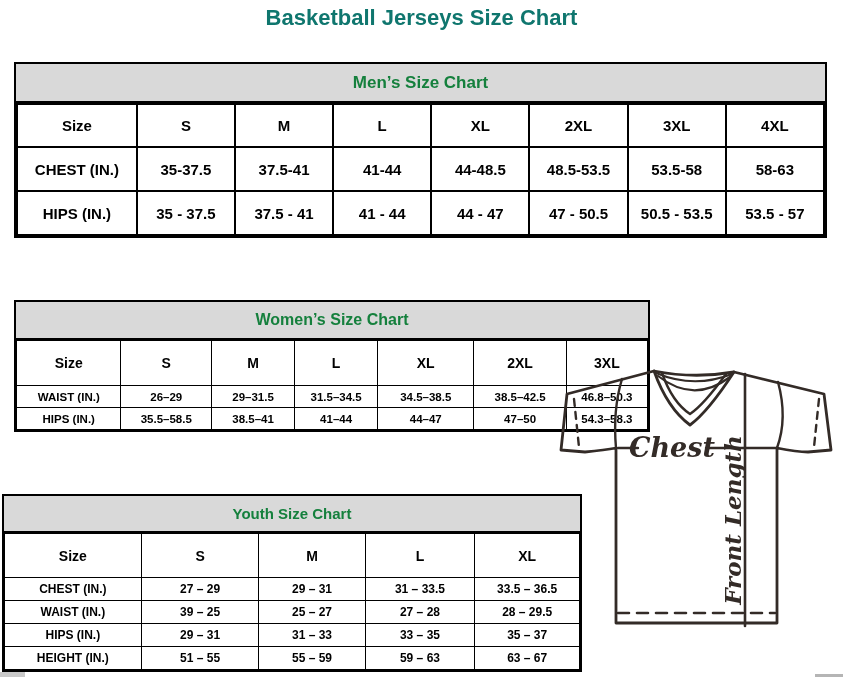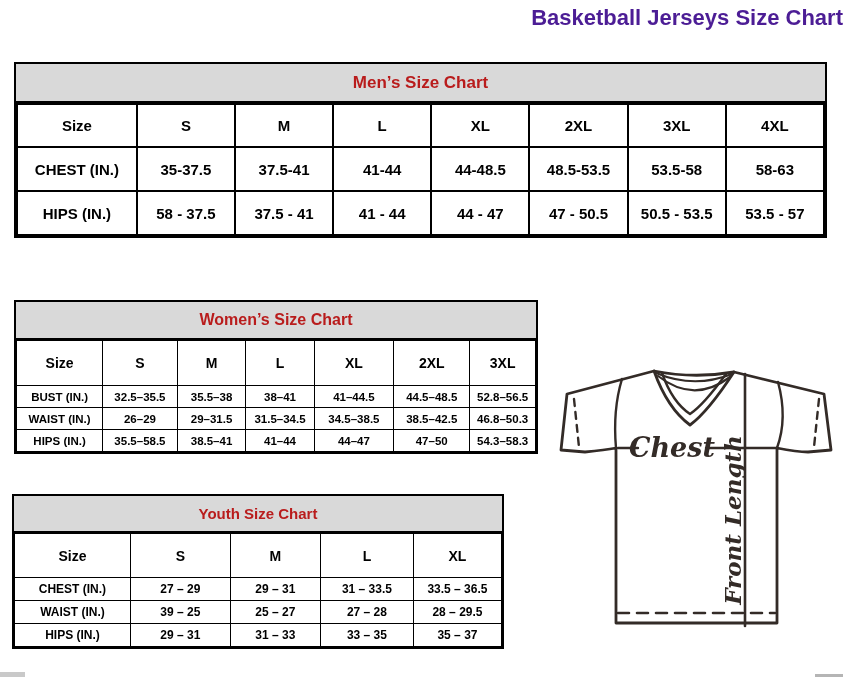--- a/index.html
+++ b/index.html
@@ -1,54 +1,54 @@
 <!DOCTYPE html>
 <html><head>
 <meta charset="utf-8">
 <style>
   html,body{margin:0;padding:0;}
   body{
     width:843px;height:679px;position:relative;background:#ffffff;
     font-family:"Liberation Sans",sans-serif;overflow:hidden;
   }
   .page-title{
-    position:absolute;top:5px;left:0;width:843px;text-align:right;
-    font-size:22px;font-weight:bold;color:#4c1d95;
+    position:absolute;top:5px;left:0;width:843px;text-align:center;
+    font-size:22px;font-weight:bold;color:#0f766e;
   }
   .chart{position:absolute;border:2px solid #000;background:#fff;box-sizing:border-box;}
   .band{
     background:#d9d9d9;border-bottom:2px solid #000;
     display:flex;align-items:center;justify-content:center;
-    font-weight:bold;color:#b91c1c;
+    font-weight:bold;color:#15803d;
   }
   table{border-collapse:collapse;width:100%;table-layout:fixed;}
   th,td{
     border:1px solid #000;text-align:center;vertical-align:middle;
     font-weight:bold;color:#000;padding:0;overflow:hidden;white-space:nowrap;
   }
   
   #mens{left:14px;top:62px;width:813px;}
   #mens .band{height:37px;font-size:17px;}
   #mens th,#mens td{border-width:2px;}
   #mens th{height:41px;font-size:15px;}
   #mens td{height:42px;font-size:15px;}
   #mens th:first-child{width:14.6%;}
   
-  #womens{left:14px;top:300px;width:524px;}
+  #womens{left:14px;top:300px;width:636px;}
   #womens .band{height:36px;font-size:16px;}
   #womens th{height:44px;font-size:14px;}
   #womens td{height:21px;font-size:11.5px;}
   #womens th:nth-child(1){width:16.4%;}
   #womens th:nth-child(2){width:14.2%;}
   #womens th:nth-child(3){width:13%;}
   #womens th:nth-child(4){width:13%;}
   #womens th:nth-child(5){width:15.1%;}
   #womens th:nth-child(6){width:14.5%;}
   
-  #youth{left:12px;top:494px;width:492px;}
+  #youth{left:2px;top:494px;width:580px;}
   #youth .band{height:35px;font-size:15px;}
   #youth th{height:43px;font-size:14px;}
   #youth td{height:22px;font-size:12px;}
   #youth th:nth-child(1){width:23.6%;}
   #youth th:nth-child(2){width:20.3%;}
   #youth th:nth-child(3){width:18.3%;}
   #youth th:nth-child(4){width:18.9%;}
   
   .jersey-wrap{position:absolute;left:556px;top:362px;width:286px;height:272px;text-align:right;}
   .jersey-wrap svg{display:block;}
@@ -86,21 +86,21 @@
           <td>35-37.5</td>
           <td>37.5-41</td>
           <td>41-44</td>
           <td>44-48.5</td>
           <td>48.5-53.5</td>
           <td>53.5-58</td>
           <td>58-63</td>
         </tr>
         <tr>
           <td>HIPS (IN.)</td>
-          <td>58 - 37.5</td>
+          <td>35 - 37.5</td>
           <td>37.5 - 41</td>
           <td>41 - 44</td>
           <td>44 - 47</td>
           <td>47 - 50.5</td>
           <td>50.5 - 53.5</td>
           <td>53.5 - 57</td>
         </tr>
       </tbody>
     </table>
 </div>
@@ -114,29 +114,20 @@
           <th>S</th>
           <th>M</th>
           <th>L</th>
           <th>XL</th>
           <th>2XL</th>
           <th>3XL</th>
         </tr>
       </thead>
       <tbody>
         <tr>
-          <td>BUST (IN.)</td>
-          <td>32.5–35.5</td>
-          <td>35.5–38</td>
-          <td>38–41</td>
-          <td>41–44.5</td>
-          <td>44.5–48.5</td>
-          <td>52.8–56.5</td>
-        </tr>
-        <tr>
           <td>WAIST (IN.)</td>
           <td>26–29</td>
           <td>29–31.5</td>
           <td>31.5–34.5</td>
           <td>34.5–38.5</td>
           <td>38.5–42.5</td>
           <td>46.8–50.3</td>
         </tr>
         <tr>
           <td>HIPS (IN.)</td>
@@ -178,20 +169,27 @@
           <td>27 – 28</td>
           <td>28 – 29.5</td>
         </tr>
         <tr>
           <td>HIPS (IN.)</td>
           <td>29 – 31</td>
           <td>31 – 33</td>
           <td>33 – 35</td>
           <td>35 – 37</td>
         </tr>
+        <tr>
+          <td>HEIGHT (IN.)</td>
+          <td>51 – 55</td>
+          <td>55 – 59</td>
+          <td>59 – 63</td>
+          <td>63 – 67</td>
+        </tr>
       </tbody>
     </table>
 </div>
 
 <div class="jersey-wrap">
   <svg width="286" height="272" viewBox="0 0 286 272">
     <g stroke="#332b27" fill="none" stroke-width="2.8" stroke-linejoin="round" stroke-linecap="round">
 
       <path d="M98,9 L11,32 L5,88 L29,90 C40,89 50,88 60,86 L60,261 L221,261 L221,86 C231,88 243,90 252,90 L275,88 L268,32 L178,10 Q138,17 98,9 Z"></path>
 

